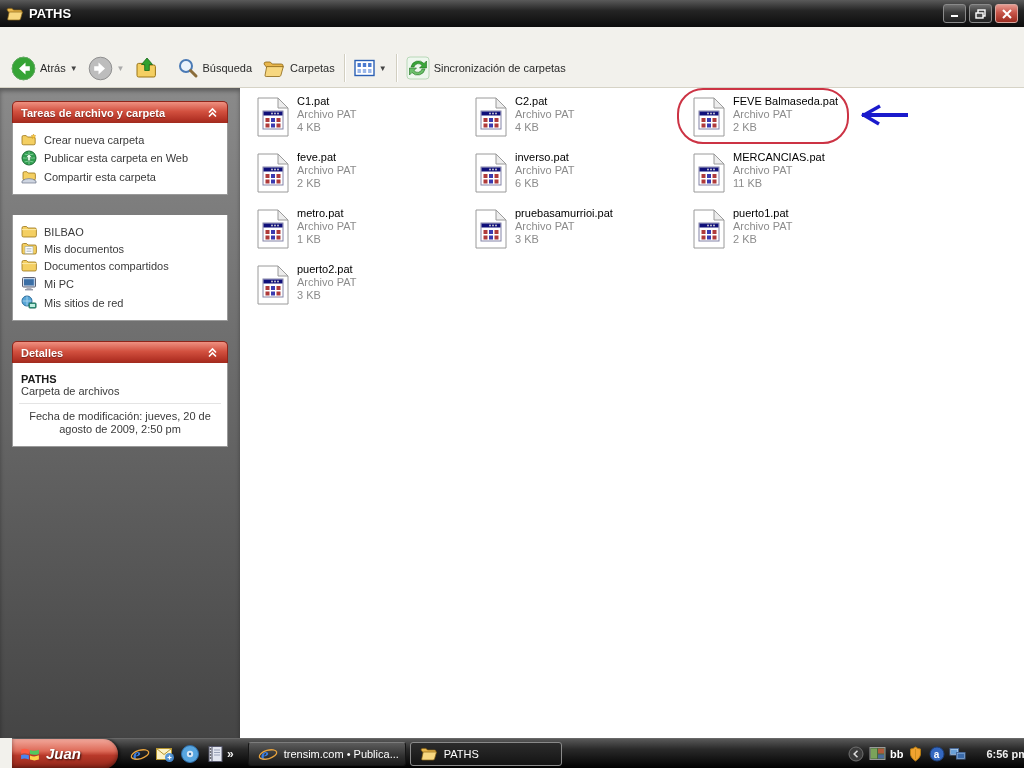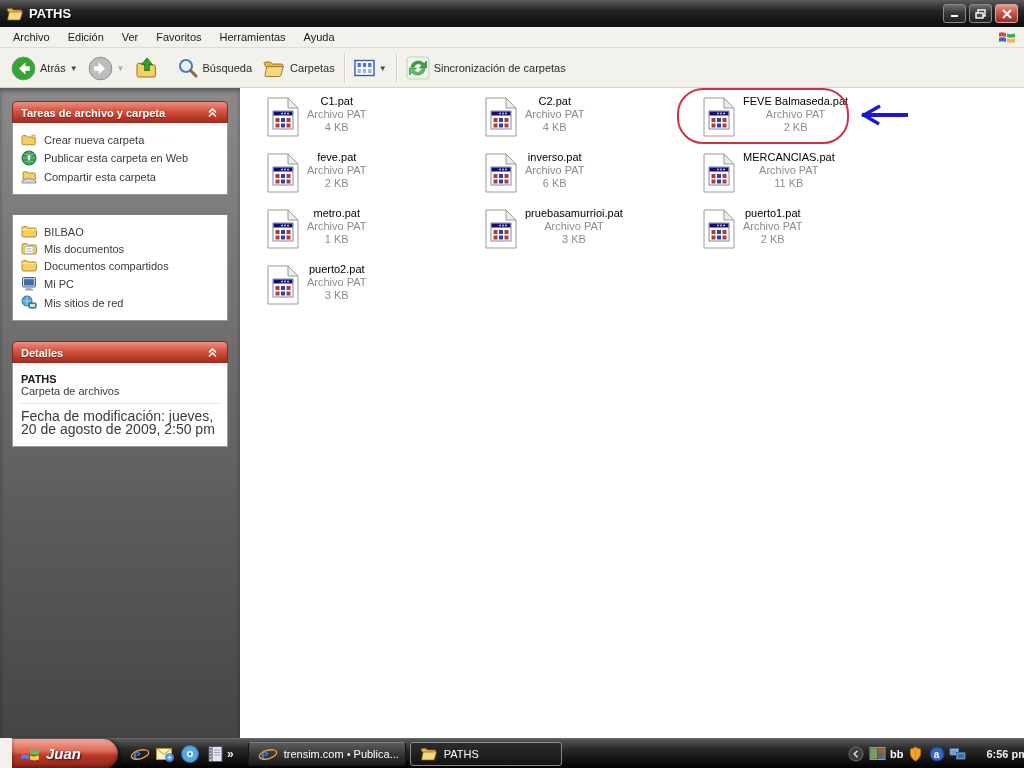--- a/index.html
+++ b/index.html
@@ -43,24 +43,24 @@
   .panel-head{height:22px;border-radius:5px 5px 0 0;display:flex;align-items:center;justify-content:space-between;
     padding:8px 8px;box-sizing:border-box;cursor:default;
     background:linear-gradient(#ef9181,#d2503f 45%,#b23225 85%,#a12a1e);
     border:1px solid #8f251a;border-bottom:none;}
   .panel-title{color:#fff;font-weight:bold;font-size:11px;text-shadow:0 1px 1px rgba(0,0,0,.4);}
   .panel-body{background:#fff;border:1px solid #9a9a9a;border-top:none;padding:8px 6px;}
   .p-item{display:flex;align-items:center;gap:7px;padding:2px 2px;cursor:default;}
   .p-item span.lbl{font-size:11px;color:#3a3a3a;}
   .details-name{font-size:11px;font-weight:bold;color:#1a1a1a;padding:2px 2px 0;}
   .details-type{font-size:11px;color:#3a3a3a;padding:0 2px 6px;border-bottom:1px solid #e4e4e4;}
-  .details-mod{font-size:14px;color:#3a3a3a;padding:6px 2px 2px;line-height:13px;}
-
-  
-  .file-grid{position:absolute;left:26px;top:5px;display:grid;grid-template-columns:repeat(3,218px);grid-auto-rows:56px;text-align:center;}
+  .details-mod{font-size:11px;color:#3a3a3a;padding:6px 2px 2px;line-height:13px;text-align:center;}
+
+  
+  .file-grid{position:absolute;left:16px;top:5px;display:grid;grid-template-columns:repeat(3,218px);grid-auto-rows:56px;}
   .tile{display:flex;gap:7px;width:210px;height:48px;cursor:default;}
   .tile .txt{padding-top:2px;}
   .f-name{font-size:11px;color:#000;line-height:13px;}
   .f-meta{font-size:11px;color:#8c8c8c;line-height:13px;}
 
   
   .annot-ellipse{position:absolute;left:437px;top:0px;width:168px;height:52px;
     border:2px solid #cc3344;border-radius:26px;pointer-events:none;}
   .annot-arrow{position:absolute;left:606px;top:14px;pointer-events:none;}
 
@@ -113,36 +113,20 @@
           <rect x="1" y="4" width="7" height="5" fill="#4a4a4a" stroke="#fff" stroke-width="1.4"></rect>
         </svg>
       </div>
     <div class="winbtn close">
         <svg width="10" height="10">
           <path d="M1 1 L9 9 M9 1 L1 9" stroke="#fff" stroke-width="2"></path>
         </svg>
       </div>
   </div>
 
-  <div class="menubar">
-    <span class="menu-item">Archivo</span>
-    <span class="menu-item">Edición</span>
-    <span class="menu-item">Ver</span>
-    <span class="menu-item">Favoritos</span>
-    <span class="menu-item">Herramientas</span>
-    <span class="menu-item">Ayuda</span>
-    <span class="ico logo">
-        <svg width="18" height="16" viewBox="0 0 18 16">
-          <path d="M1 4 C3 3 5 3 8 4.2 V8 C5 6.9 3 6.9 1 7.8 Z" fill="#d94a38"></path>
-          <path d="M9 4.4 C12 5.5 14 5.4 17 4.2 V7.9 C14 9 12 9 9 8 Z" fill="#3fae49"></path>
-          <path d="M1 9 C3 8.1 5 8.1 8 9.2 V13 C5 11.9 3 11.9 1 12.8 Z" fill="#2e69c9"></path>
-          <path d="M9 9.4 C12 10.5 14 10.4 17 9.2 V13 C14 14 12 14 9 13 Z" fill="#f2b840"></path>
-        </svg>
-      </span>
-  </div>
 
   <div class="toolbar">
     <div class="tbtn">
       <span class="ico">
           <svg width="25" height="25" viewBox="0 0 25 25">
             <circle cx="12.5" cy="12.5" r="11.3" fill="#35a435" stroke="#1d701d"></circle>
             <circle cx="12.5" cy="12.5" r="11.3" fill="none" stroke="#8fd88f" stroke-width="1" opacity=".6"></circle>
             <path d="M14.5 6.5 L8 12.5 l6.5 6 v-3.8 h4.3 v-4.4 h-4.3 Z" fill="#fff"></path>
           </svg>
         </span>

